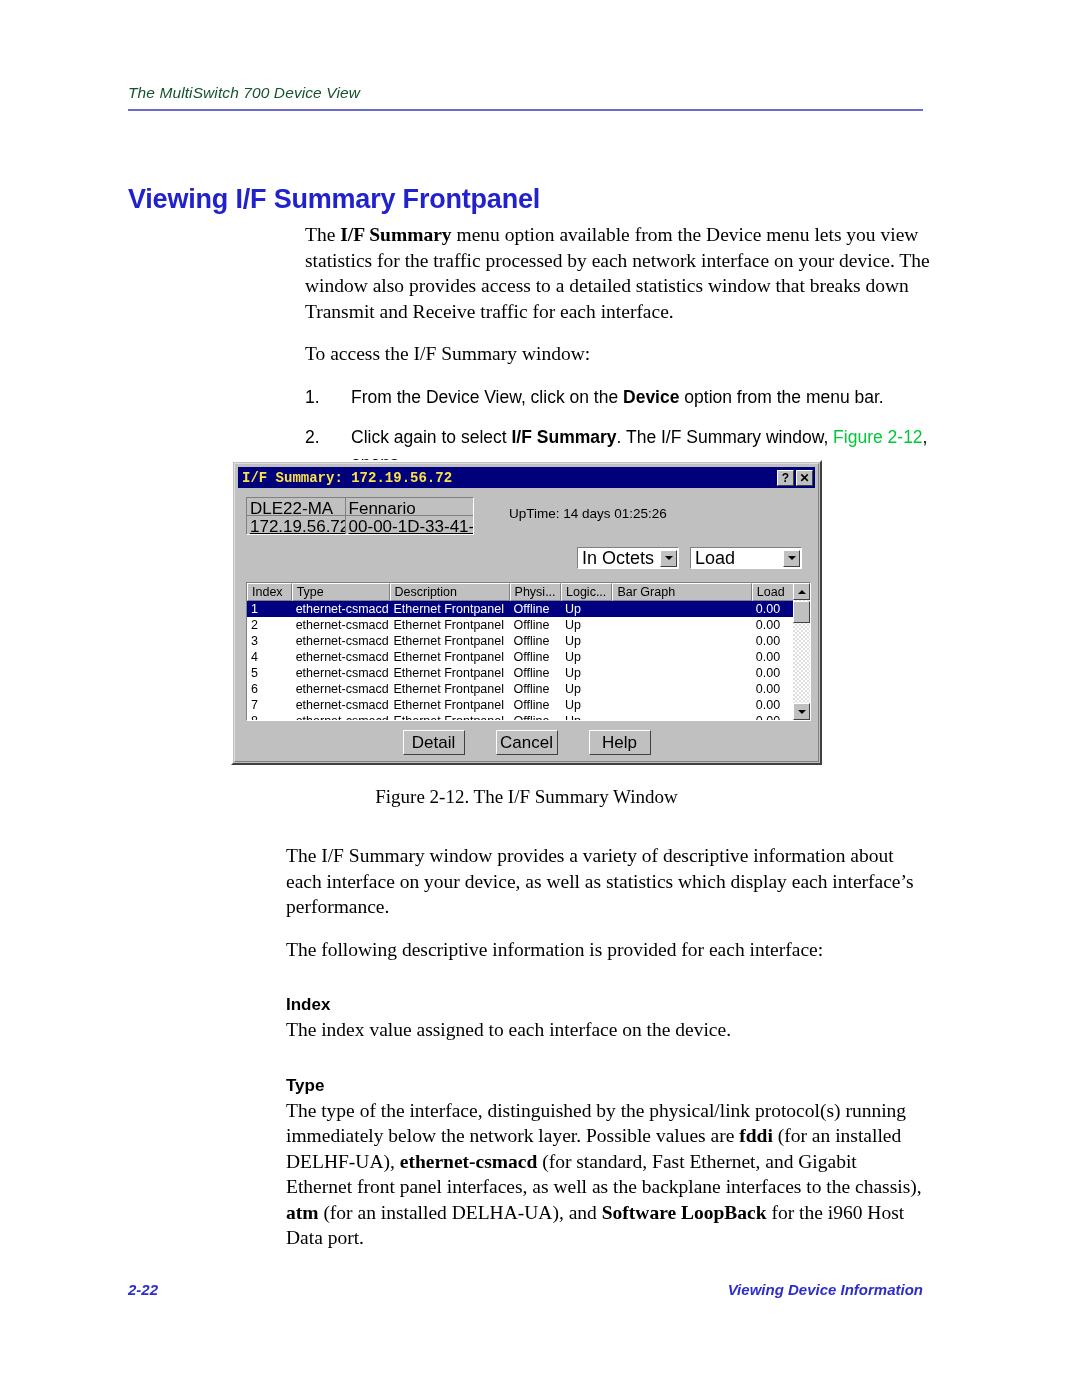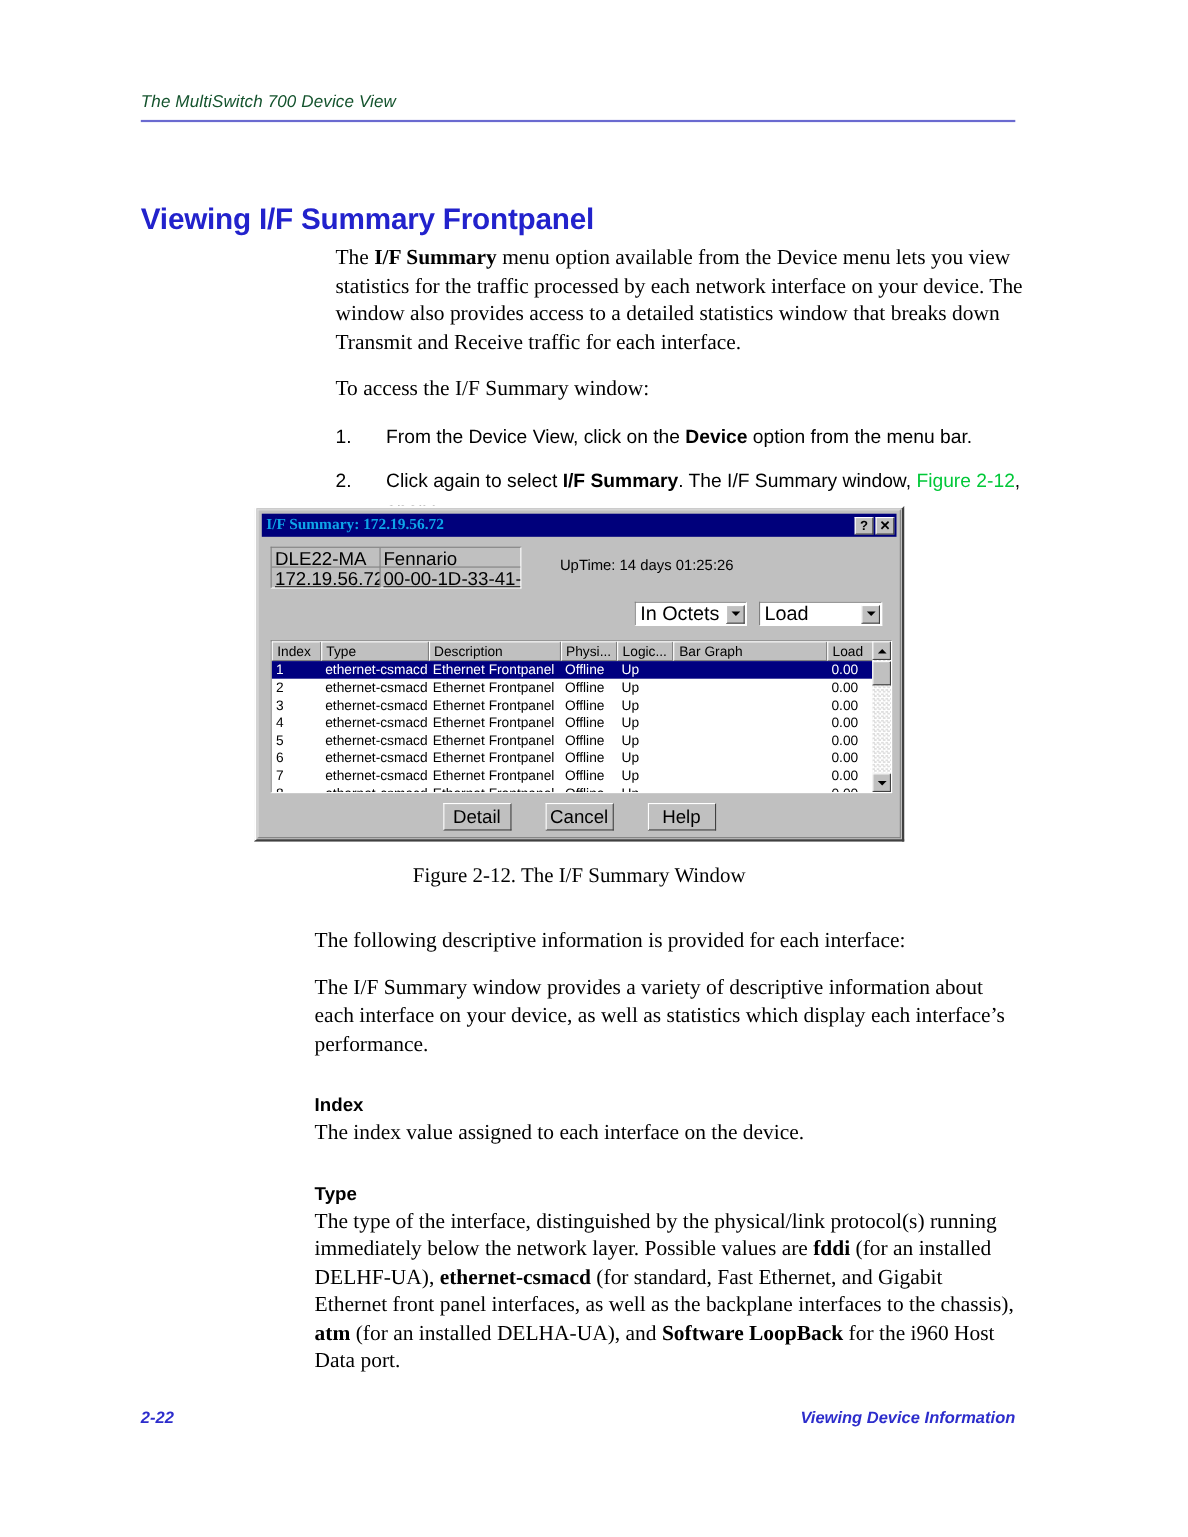--- a/index.html
+++ b/index.html
@@ -115,22 +115,22 @@
     position: absolute;
     left: 3px; top: 3px; right: 3px;
     height: 21px;
     background: #00007b;
     display: flex;
     align-items: center;
     padding: 0 2px 0 4px;
     box-sizing: border-box;
   }
   .titlebar .title {
-    color: #0ea5e9;
-    font-family: Liberation Serif, serif;
+    color: #fde047;
+    font-family: Liberation Mono, monospace;
     font-weight: bold;
     font-size: 14px;
     white-space: nowrap;
     flex: 1;
   }
   .tb-btn {
     width: 17px;
     height: 16px;
     background: #c0c0c0;
     border-top: 1.5px solid #ffffff;
@@ -568,22 +568,22 @@
       <div class="dlg-btn">Cancel</div>
       <div class="dlg-btn">Help</div>
     </div>
 
   </div>
 </div>
 
 <div class="figcaption">Figure 2-12.  The I/F Summary Window</div>
 
 <div class="lower-col">
+  <p class="body">The I/F Summary window provides a variety of descriptive information about each interface on your device, as well as statistics which display each interface’s performance.</p>
   <p class="body">The following descriptive information is provided for each interface:</p>
-  <p class="body">The I/F Summary window provides a variety of descriptive information about each interface on your device, as well as statistics which display each interface’s performance.</p>
 
   <div class="term-gap"></div>
 
   <div class="term-head">Index</div>
   <p class="body">The index value assigned to each interface on the device.</p>
 
   <div class="term-gap"></div>
 
   <div class="term-head">Type</div>
   <p class="body"><span>The type of the interface, distinguished by the physical/link protocol(s) running immediately below the network layer. Possible values are </span><b>fddi</b><span> (for an installed DELHF-UA), </span><b>ethernet-csmacd</b><span> (for standard, Fast Ethernet, and Gigabit Ethernet front panel interfaces, as well as the backplane interfaces to the chassis), </span><b>atm</b><span> (for an installed DELHA-UA), and </span><b>Software LoopBack</b><span> for the i960 Host Data port.</span></p>

